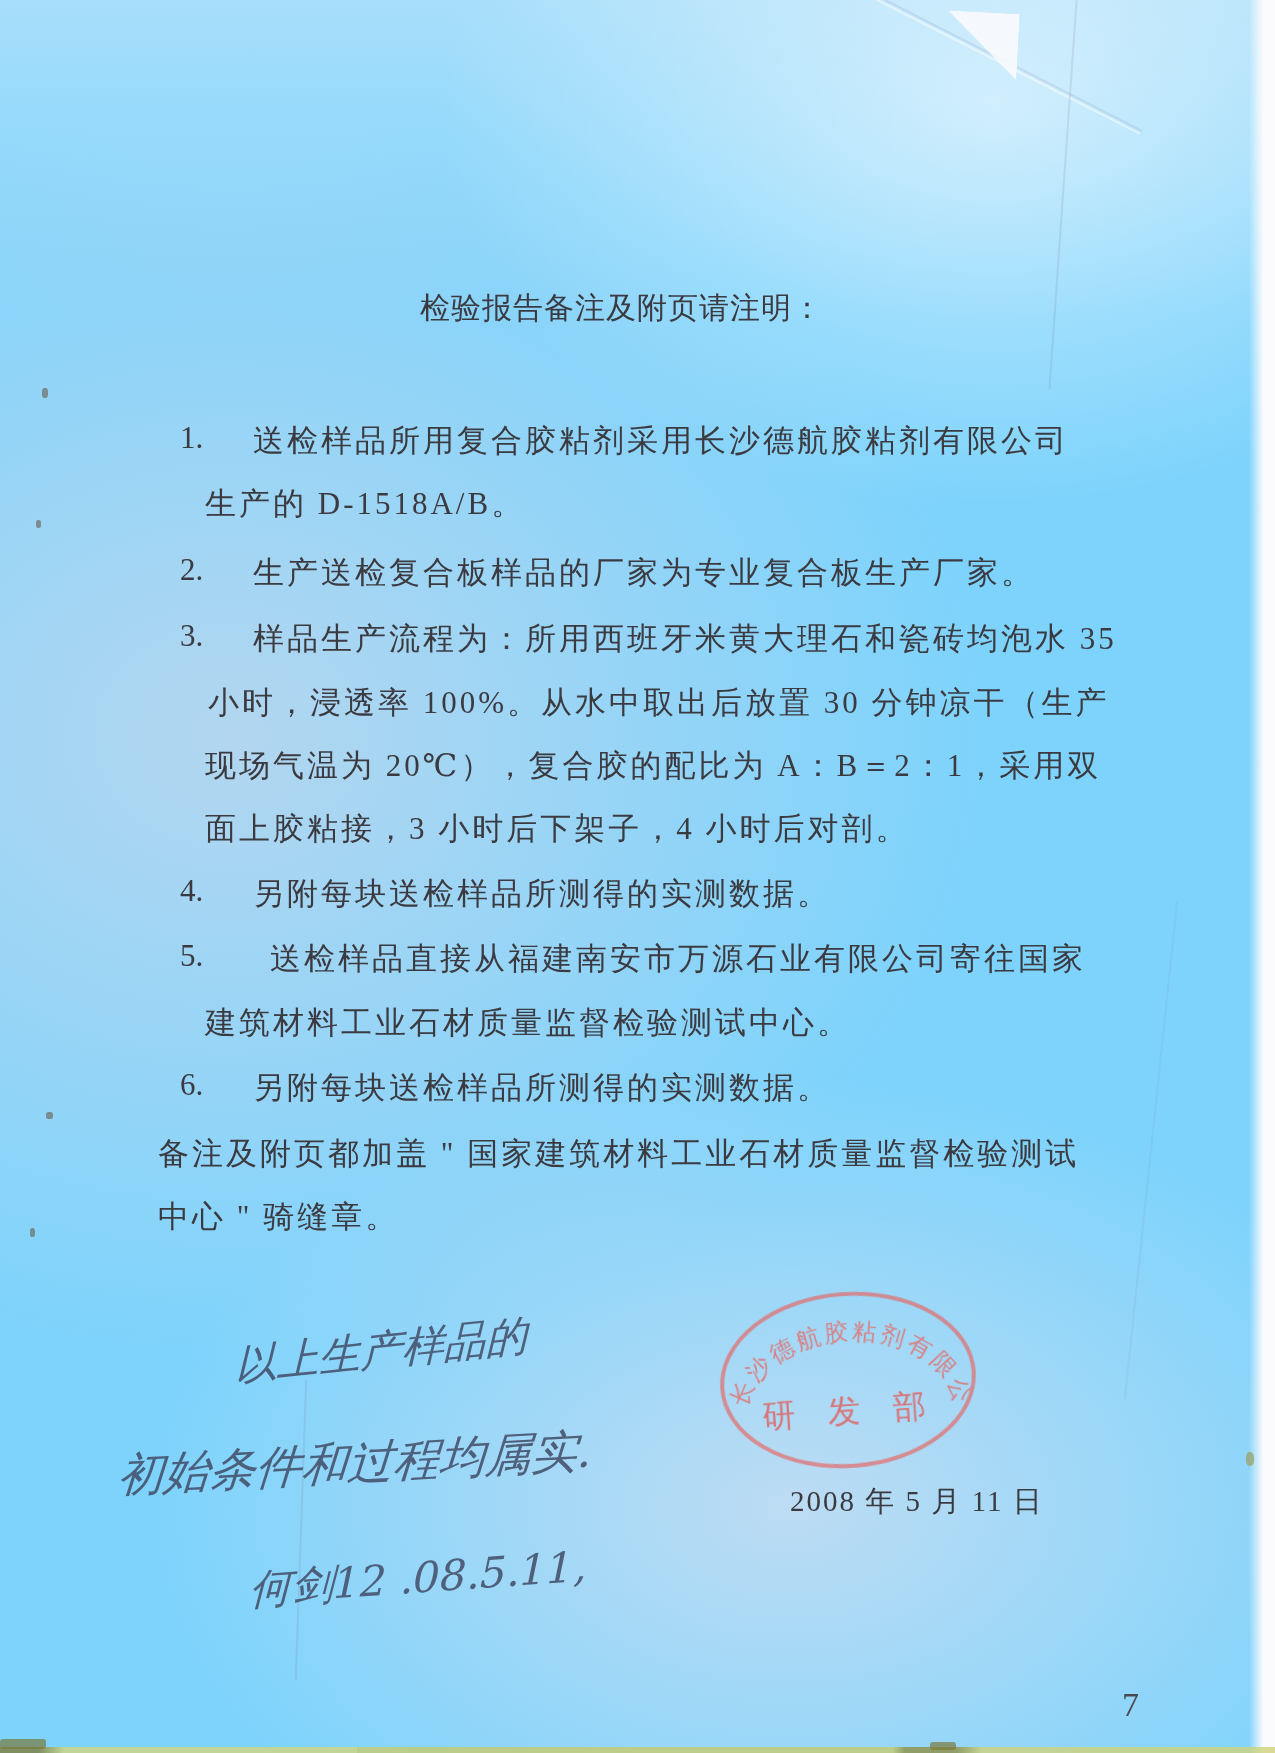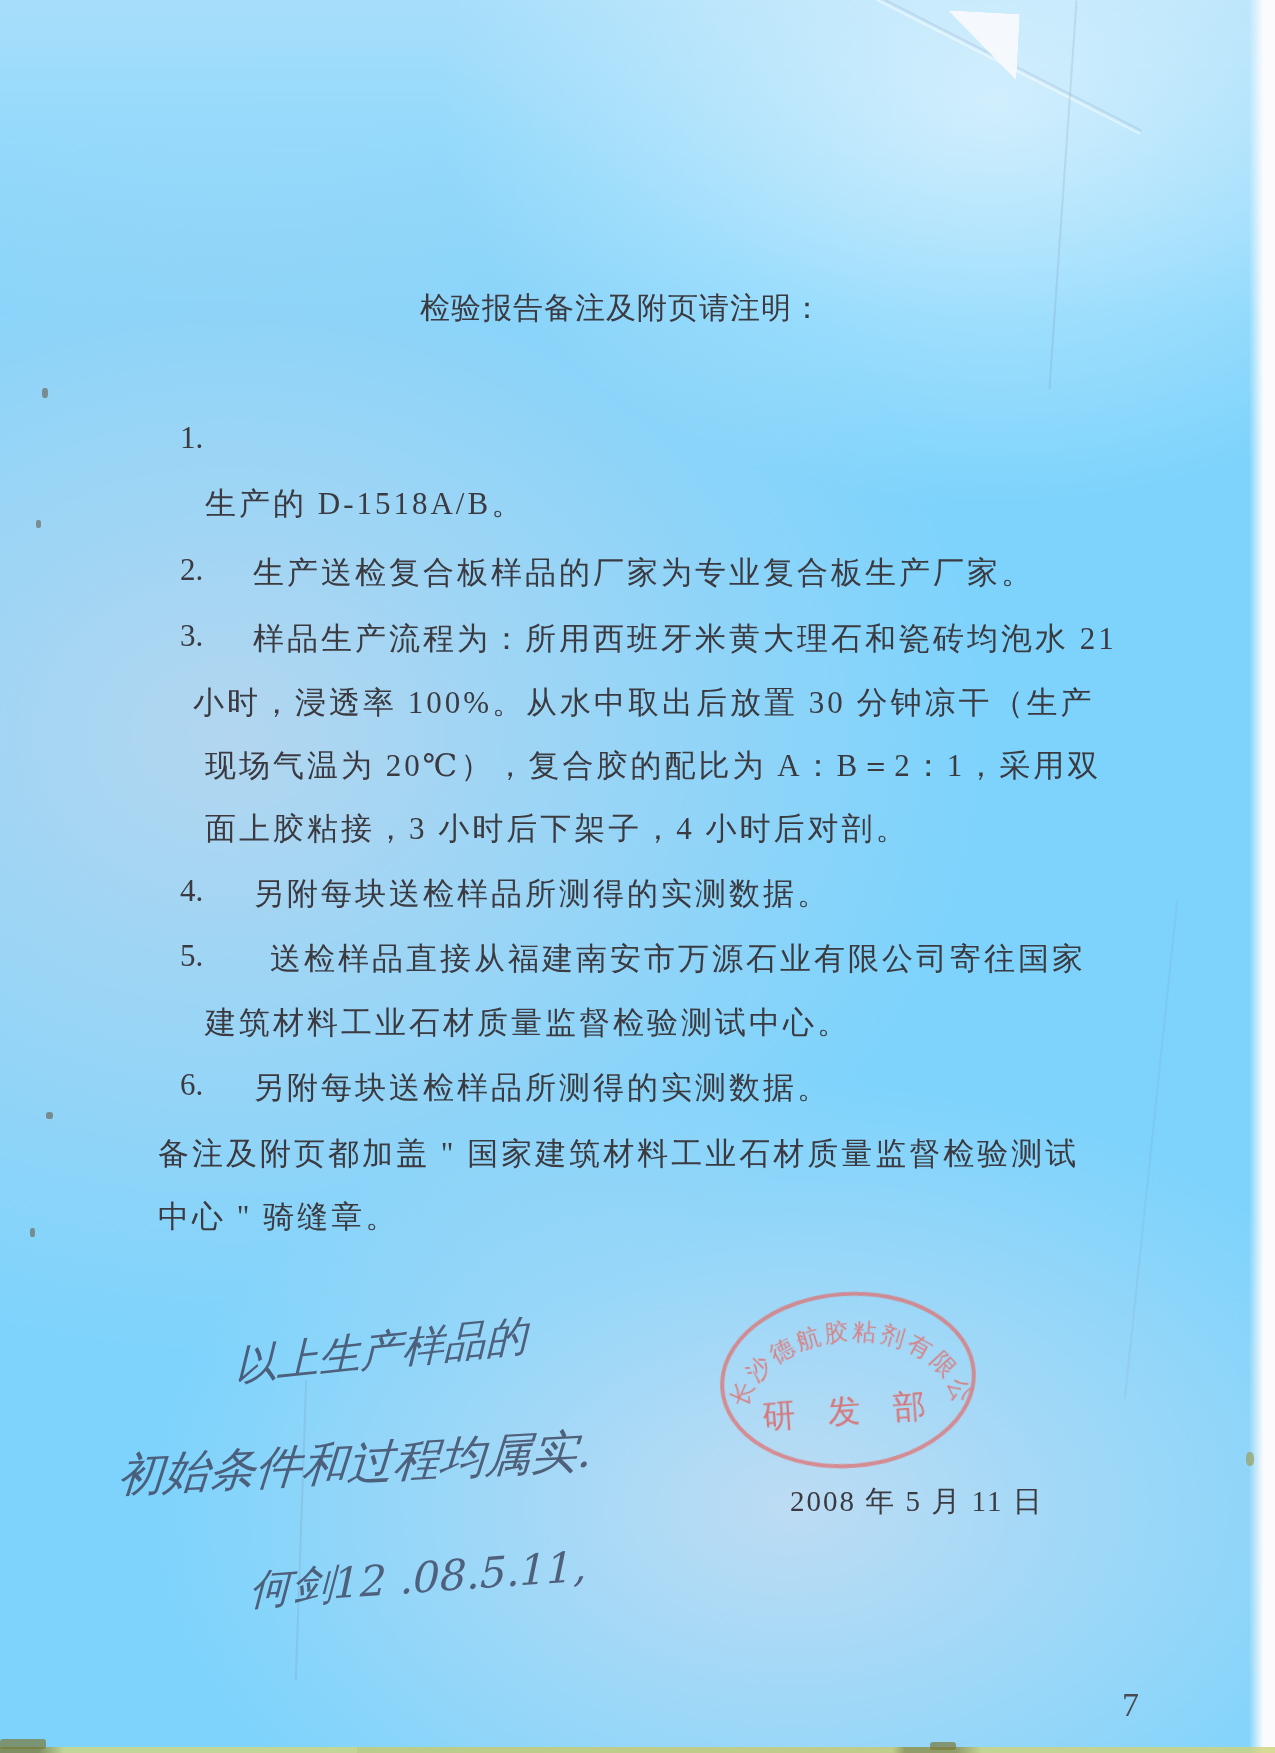--- a/index.html
+++ b/index.html
@@ -73,28 +73,29 @@
   <div class="speck" style="left:46px;top:1112px;width:7px;height:7px;"></div>
   <div class="speck" style="left:30px;top:1228px;width:5px;height:9px;"></div>
   <div class="speck" style="left:1246px;top:1452px;width:8px;height:14px;background:#9a9a50;"></div>
   <div class="bottom-strip"></div>
   <div class="blob" style="left:0;bottom:4px;width:46px;height:10px;"></div>
   <div class="blob" style="left:930px;bottom:3px;width:26px;height:8px;"></div>
 
   <div class="title">检验报告备注及附页请注明：</div>
 
   <div class="line num" style="top:420px;">1.</div>
+  <div class="line" style="top:420px;left:253px;">送检样品所用复合胶粘剂采用长沙德航胶粘剂有限公司</div>
   <div class="line" style="top:483px;left:205px;">生产的 D-1518A/B。</div>
 
   <div class="line num" style="top:552px;">2.</div>
   <div class="line" style="top:552px;left:253px;">生产送检复合板样品的厂家为专业复合板生产厂家。</div>
 
   <div class="line num" style="top:618px;">3.</div>
-  <div class="line" style="top:618px;left:253px;">样品生产流程为：所用西班牙米黄大理石和瓷砖均泡水 21</div>
-  <div class="line" style="top:682px;left:193px;">小时，浸透率 100%。从水中取出后放置 30 分钟凉干（生产</div>
+  <div class="line" style="top:618px;left:253px;">样品生产流程为：所用西班牙米黄大理石和瓷砖均泡水 35</div>
+  <div class="line" style="top:682px;left:208px;">小时，浸透率 100%。从水中取出后放置 30 分钟凉干（生产</div>
   <div class="line" style="top:745px;left:205px;">现场气温为 20℃），复合胶的配比为 A：B＝2：1，采用双</div>
   <div class="line" style="top:808px;left:205px;">面上胶粘接，3 小时后下架子，4 小时后对剖。</div>
 
   <div class="line num" style="top:873px;">4.</div>
   <div class="line" style="top:873px;left:253px;">另附每块送检样品所测得的实测数据。</div>
 
   <div class="line num" style="top:938px;">5.</div>
   <div class="line" style="top:938px;left:270px;">送检样品直接从福建南安市万源石业有限公司寄往国家</div>
   <div class="line" style="top:1002px;left:205px;text-align:right;">建筑材料工业石材质量监督检验测试中心。</div>
 

